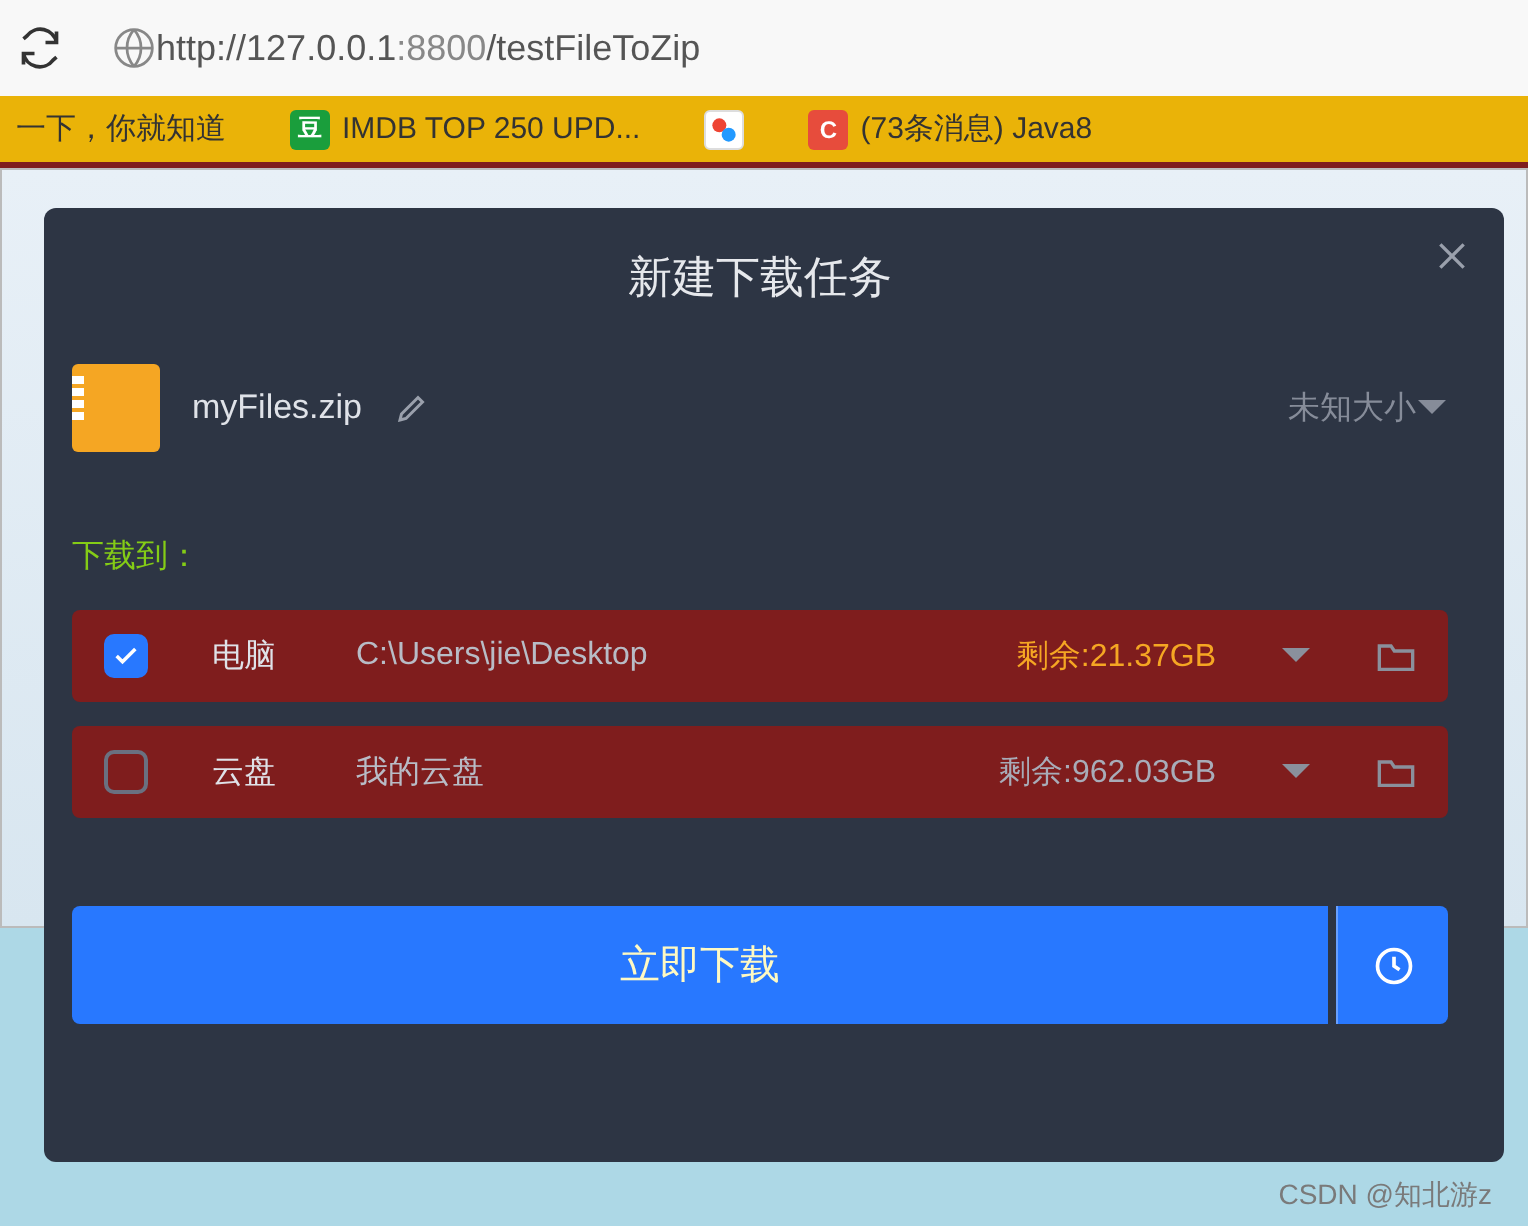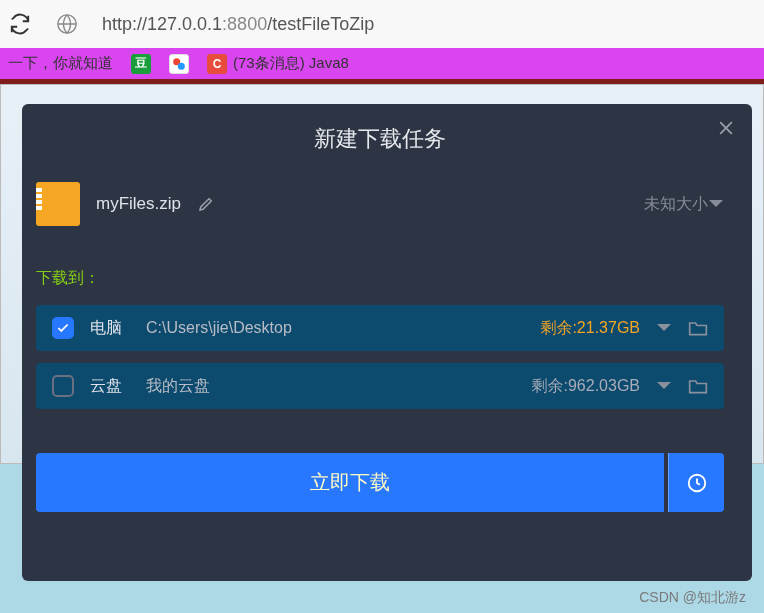--- a/index.html
+++ b/index.html
@@ -1,26 +1,26 @@
 <!DOCTYPE html>
 <html><head>
   <meta charset="utf-8">
   <style>
     * { margin: 0; padding: 0; box-sizing: border-box; font-family: -apple-system, "Microsoft YaHei", sans-serif; }
     body { width: 764px; height: 613px; background: #add8e6; position: relative; overflow: hidden; }
     
     
     .addr-bar { height: 48px; background: #f8f8f8; display: flex; align-items: center; padding: 0 8px; gap: 12px; }
     .refresh { width: 24px; height: 24px; display:flex; align-items:center; justify-content:center; cursor:pointer; }
-    .url-box { flex: 1; display: flex; align-items: center; gap: 24px; padding-left: 12px; }
+    .url-box { flex: 1; display: flex; align-items: center; gap: 0; padding-left: 12px; }
     .url-text { font-size: 18px; color: #555; }
     .url-text .port { color: #888; }
     
     
-    .bookmarks { height: 36px; background: #d946ef; border-bottom: 5px solid #7f1d1d; display: flex; align-items: center; padding: 0 8px; gap: 18px; font-size: 15px; color: #333; white-space: nowrap; }
+    .bookmarks { height: 36px; background: #eab308; border-bottom: 3px solid #7f1d1d; display: flex; align-items: center; padding: 0 8px; gap: 32px; font-size: 15px; color: #333; white-space: nowrap; }
     .bm { display: flex; align-items: center; gap: 6px; cursor: pointer; }
     .bm-icon { width: 20px; height: 20px; display:flex; align-items:center; justify-content:center; border-radius:3px; font-size:12px; font-weight:bold; }
     .bm-green { background:#1a9e3c; color:#fff; }
     .bm-red { background:#e74c3c; color:#fff; }
     .bm-white { background:#fff; border:1px solid #ddd; }
     
     
     .bg-panel { position:absolute; top:84px; left:0; right:0; height:380px; background:linear-gradient(#e8f0f7,#d8e6f0); border:1px solid #bbb; }
     .bg-panel .handle { position:absolute; top:22px; right:4px; width:26px; height:40px; color:#888; }
     
@@ -32,21 +32,21 @@
     .file-row { display:flex; align-items:center; gap:16px; margin-bottom:42px; }
     .file-icon { width:44px; height:44px; background:#f5a623; border-radius:3px; position:relative; }
     .file-icon::before { content:""; position:absolute; top:6px; left:0; width:6px; height:4px; background:#fff; box-shadow:0 6px 0 #fff, 0 12px 0 #fff, 0 18px 0 #fff; }
     .file-name { font-size:17px; color:#dfe2e8; }
     .edit-ic { color:#9aa0ac; }
     .spacer { flex:1; }
     .size-txt { color:#868c99; font-size:16px; display:flex; align-items:center; gap:0; }
     
     .label-row { color:#84cc16; font-size:16px; margin-bottom:16px; }
     
-    .dest-row { display:flex; align-items:center; gap:16px; background:#0c4a6e; border-radius:4px; padding:12px 16px; margin-bottom:12px; font-size:16px; }
+    .dest-row { display:flex; align-items:center; gap:32px; background:#7f1d1d; border-radius:4px; padding:12px 16px; margin-bottom:12px; font-size:16px; }
     .chk { width:22px; height:22px; border-radius:5px; border:2px solid #6a7080; display:flex; align-items:center; justify-content:center; }
     .chk.on { background:#2878ff; border-color:#2878ff; }
     .dest-name { color:#dfe2e8; min-width:40px; }
     .dest-path { color:#b8bcc6; flex:1; }
     .remain { color:#a8acb8; }
     .remain.hl { color:#f5a623; }
     .folder-ic { color:#8a909c; }
     
     .btn-row { display:flex; gap:4px; margin-top:44px; }
     .btn-main { flex:1; background:#2878ff; color:#fef9c3; font-size:20px; padding:16px 0; border:none; border-radius:4px 0 0 4px; cursor:pointer; }
@@ -77,20 +77,21 @@
     </span>
   </div>
 </div>
 
 <div class="bookmarks">
   <div class="bm">
     <span>一下，你就知道</span>
   </div>
   <div class="bm">
     <span class="bm-icon bm-green">豆</span>
+    <span>IMDB TOP 250 UPD...</span>
   </div>
   <div class="bm">
     <span class="bm-icon bm-white">
       <svg width="14" height="14" viewBox="0 0 24 24">
           <circle cx="8" cy="8" r="6" fill="#e43"></circle>
           <circle cx="16" cy="16" r="6" fill="#29f"></circle>
         </svg>
     </span>
   </div>
   <div class="bm">

